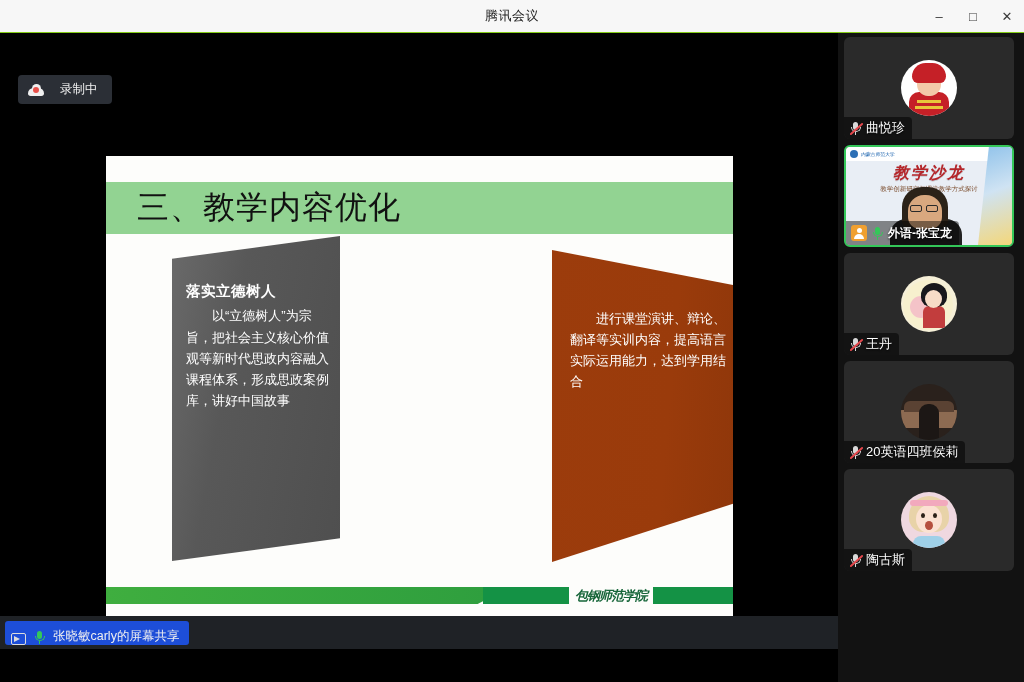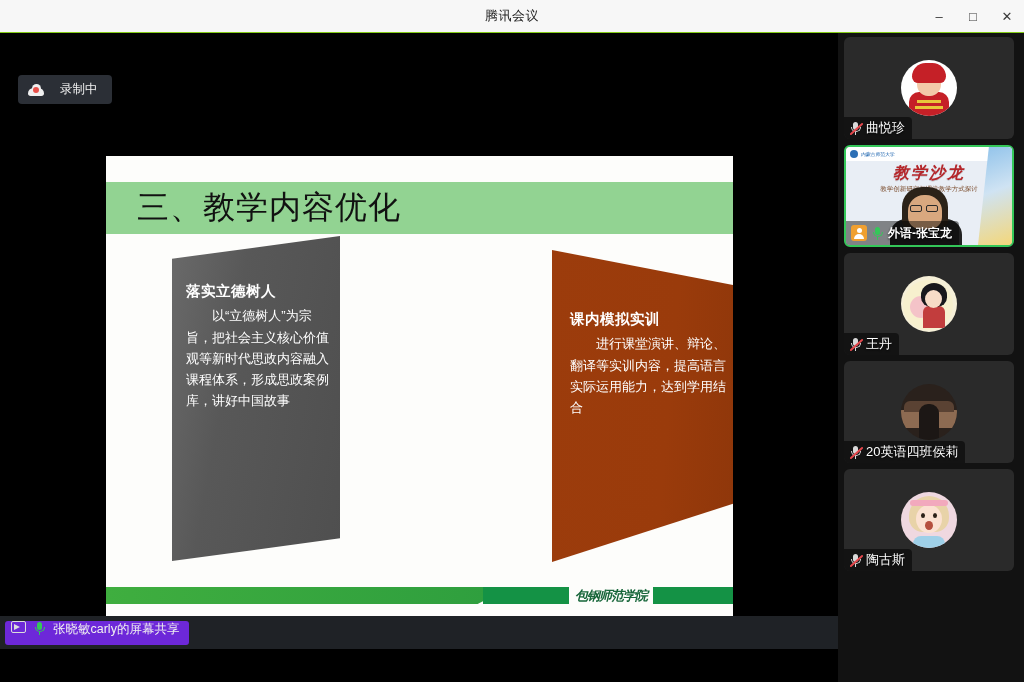--- a/index.html
+++ b/index.html
@@ -333,23 +333,23 @@
   }
 
   
   .bottom-bar {
     position: absolute; left: 0; bottom: 0;
     width: 838px; height: 33px;
     background: #1f2226;
     display: flex; align-items: center;
   }
   .share-chip {
-    display: flex; align-items: flex-start; gap: 7px;
+    display: flex; align-items: flex-end; gap: 7px;
     height: 24px; padding: 0 10px 0 6px;
-    background: #6d28d9; border-radius: 3px;
+    background: #1d4ed8; border-radius: 3px;
     margin-left: 5px;
   }
   .screen-icon {
     width: 15px; height: 12px; position: relative;
     border: 1.4px solid #dcdcdc; border-radius: 2px; flex: 0 0 auto;
   }
   .screen-icon::after {
     content: ""; position: absolute; left: 2px; top: 2px;
     width: 0; height: 0;
     border-left: 6px solid #dcdcdc;
@@ -397,21 +397,20 @@
             <div class="ptext">
               <span class="phead">落实立德树人</span>
               <span class="pbody">以“立德树人”为宗旨，把社会主义核心价值观等新时代思政内容融入课程体系，形成思政案例库，讲好中国故事</span>
             </div>
           </div>
 
 
           <div class="panel panel-orange">
             <div class="shape"></div>
             <div class="ptext">
-              <span class="phead">课内模拟实训</span>
               <span class="pbody">进行课堂演讲、辩论、翻译等实训内容，提高语言实际运用能力，达到学用结合</span>
             </div>
           </div>
 
         </div>
 
         <div class="slide-footer">
           <div class="footer-bar-1"></div>
           <div class="footer-bar-2"></div>
           <div class="footer-bar-3"></div>

